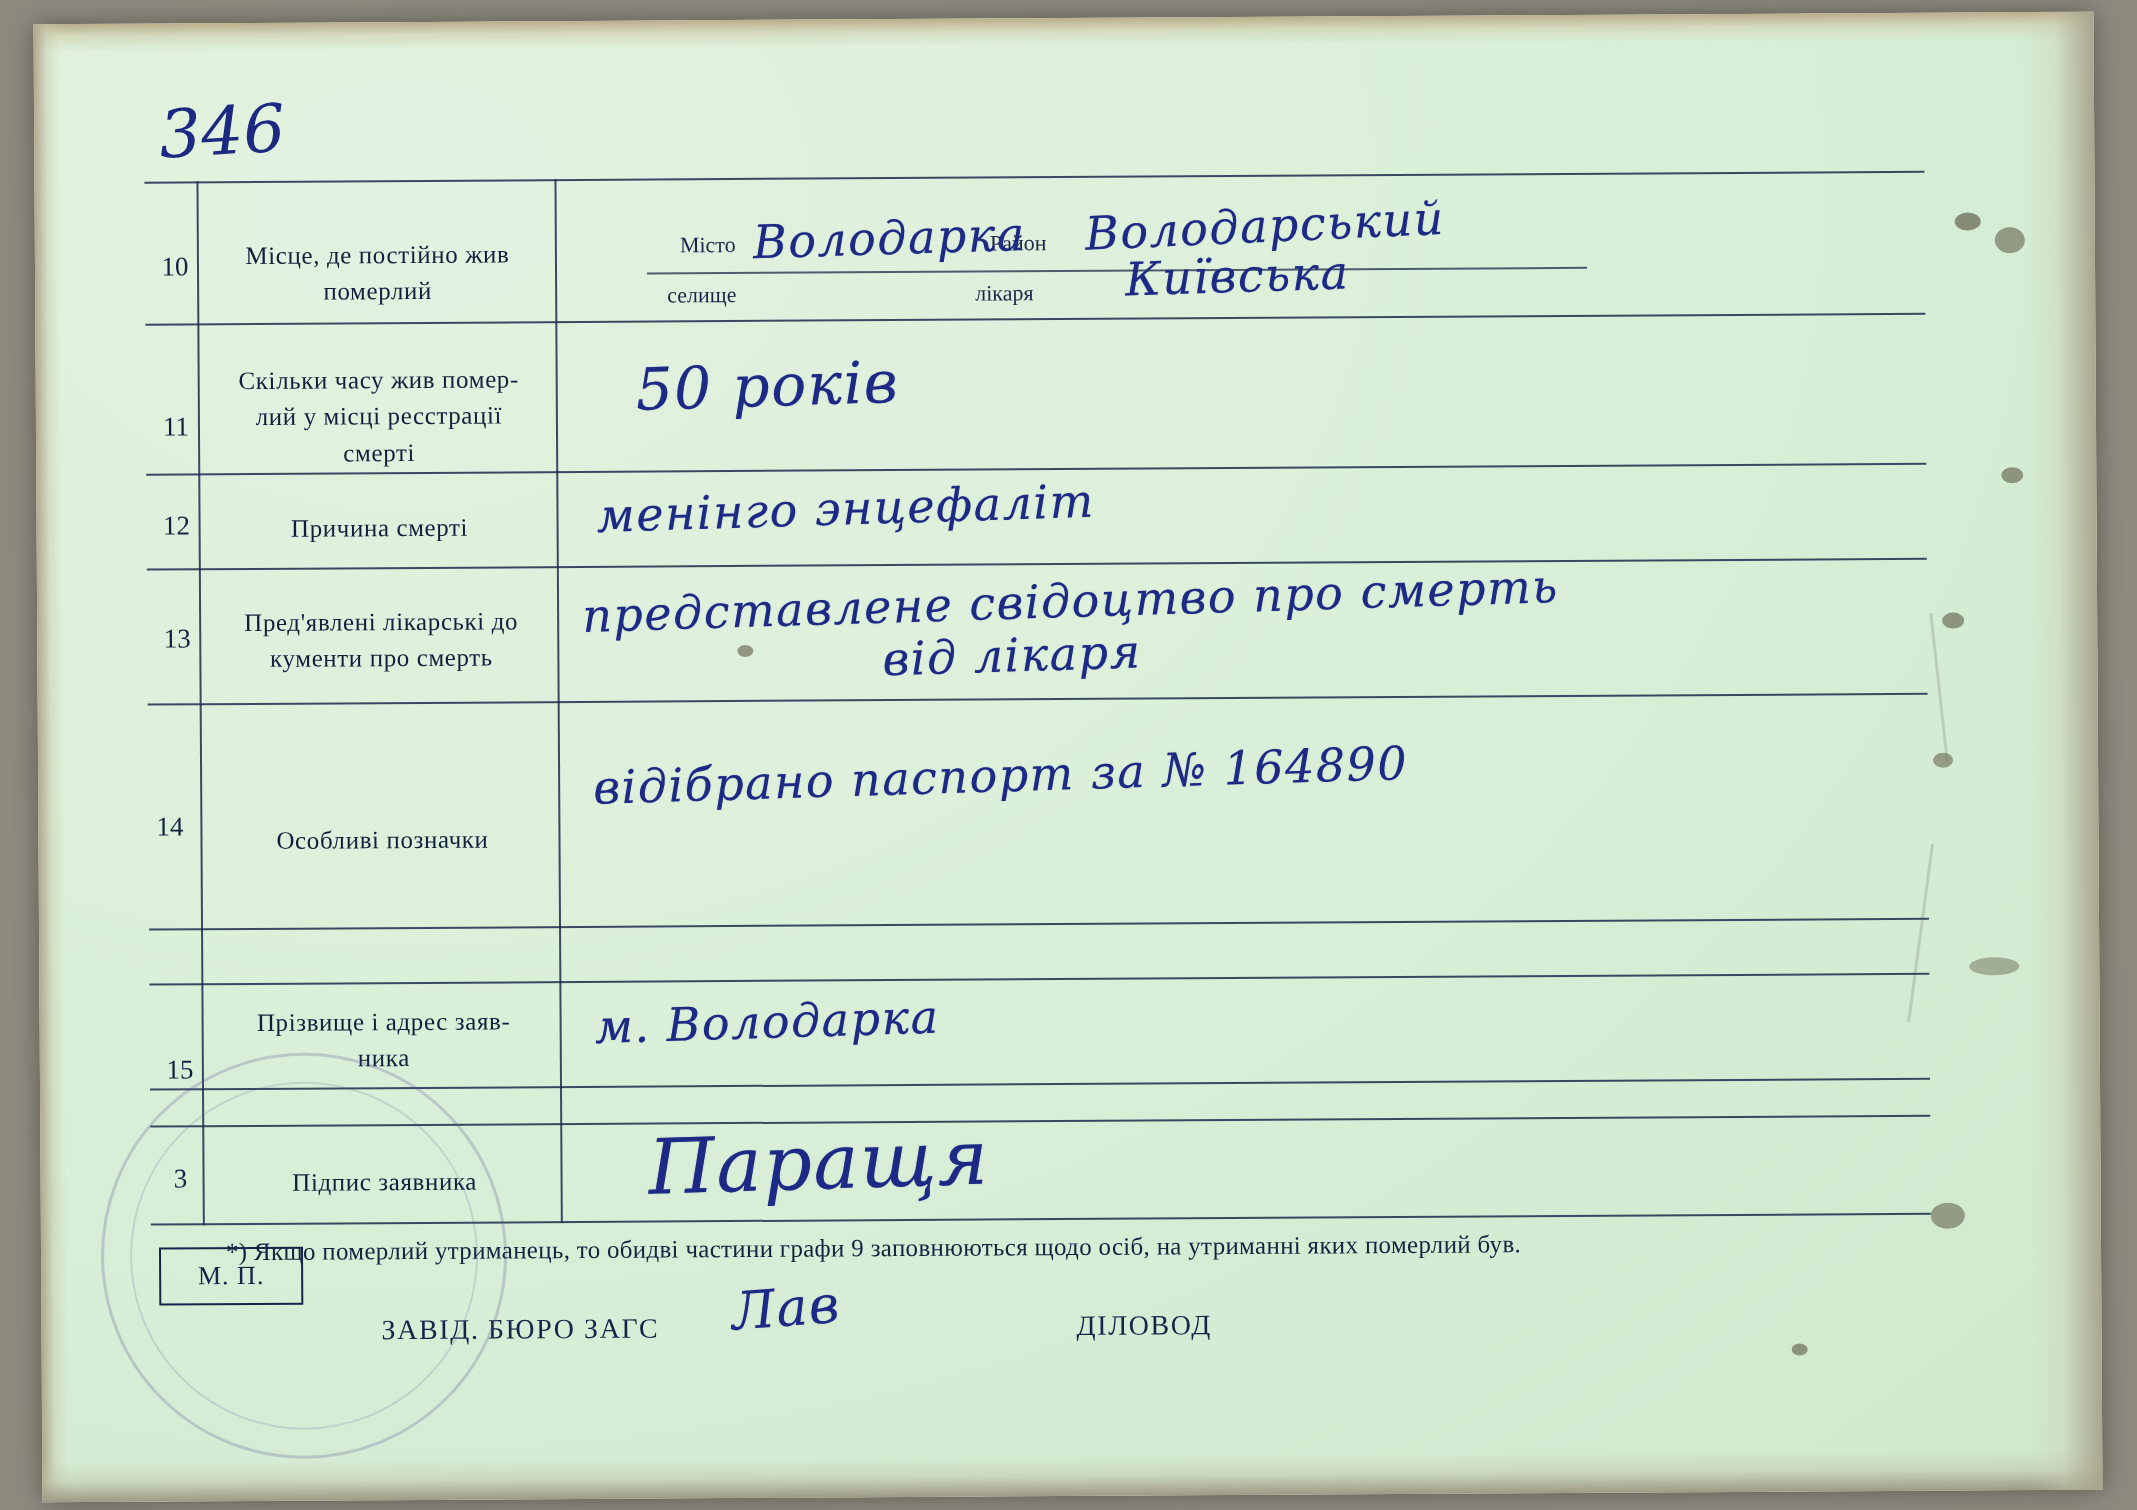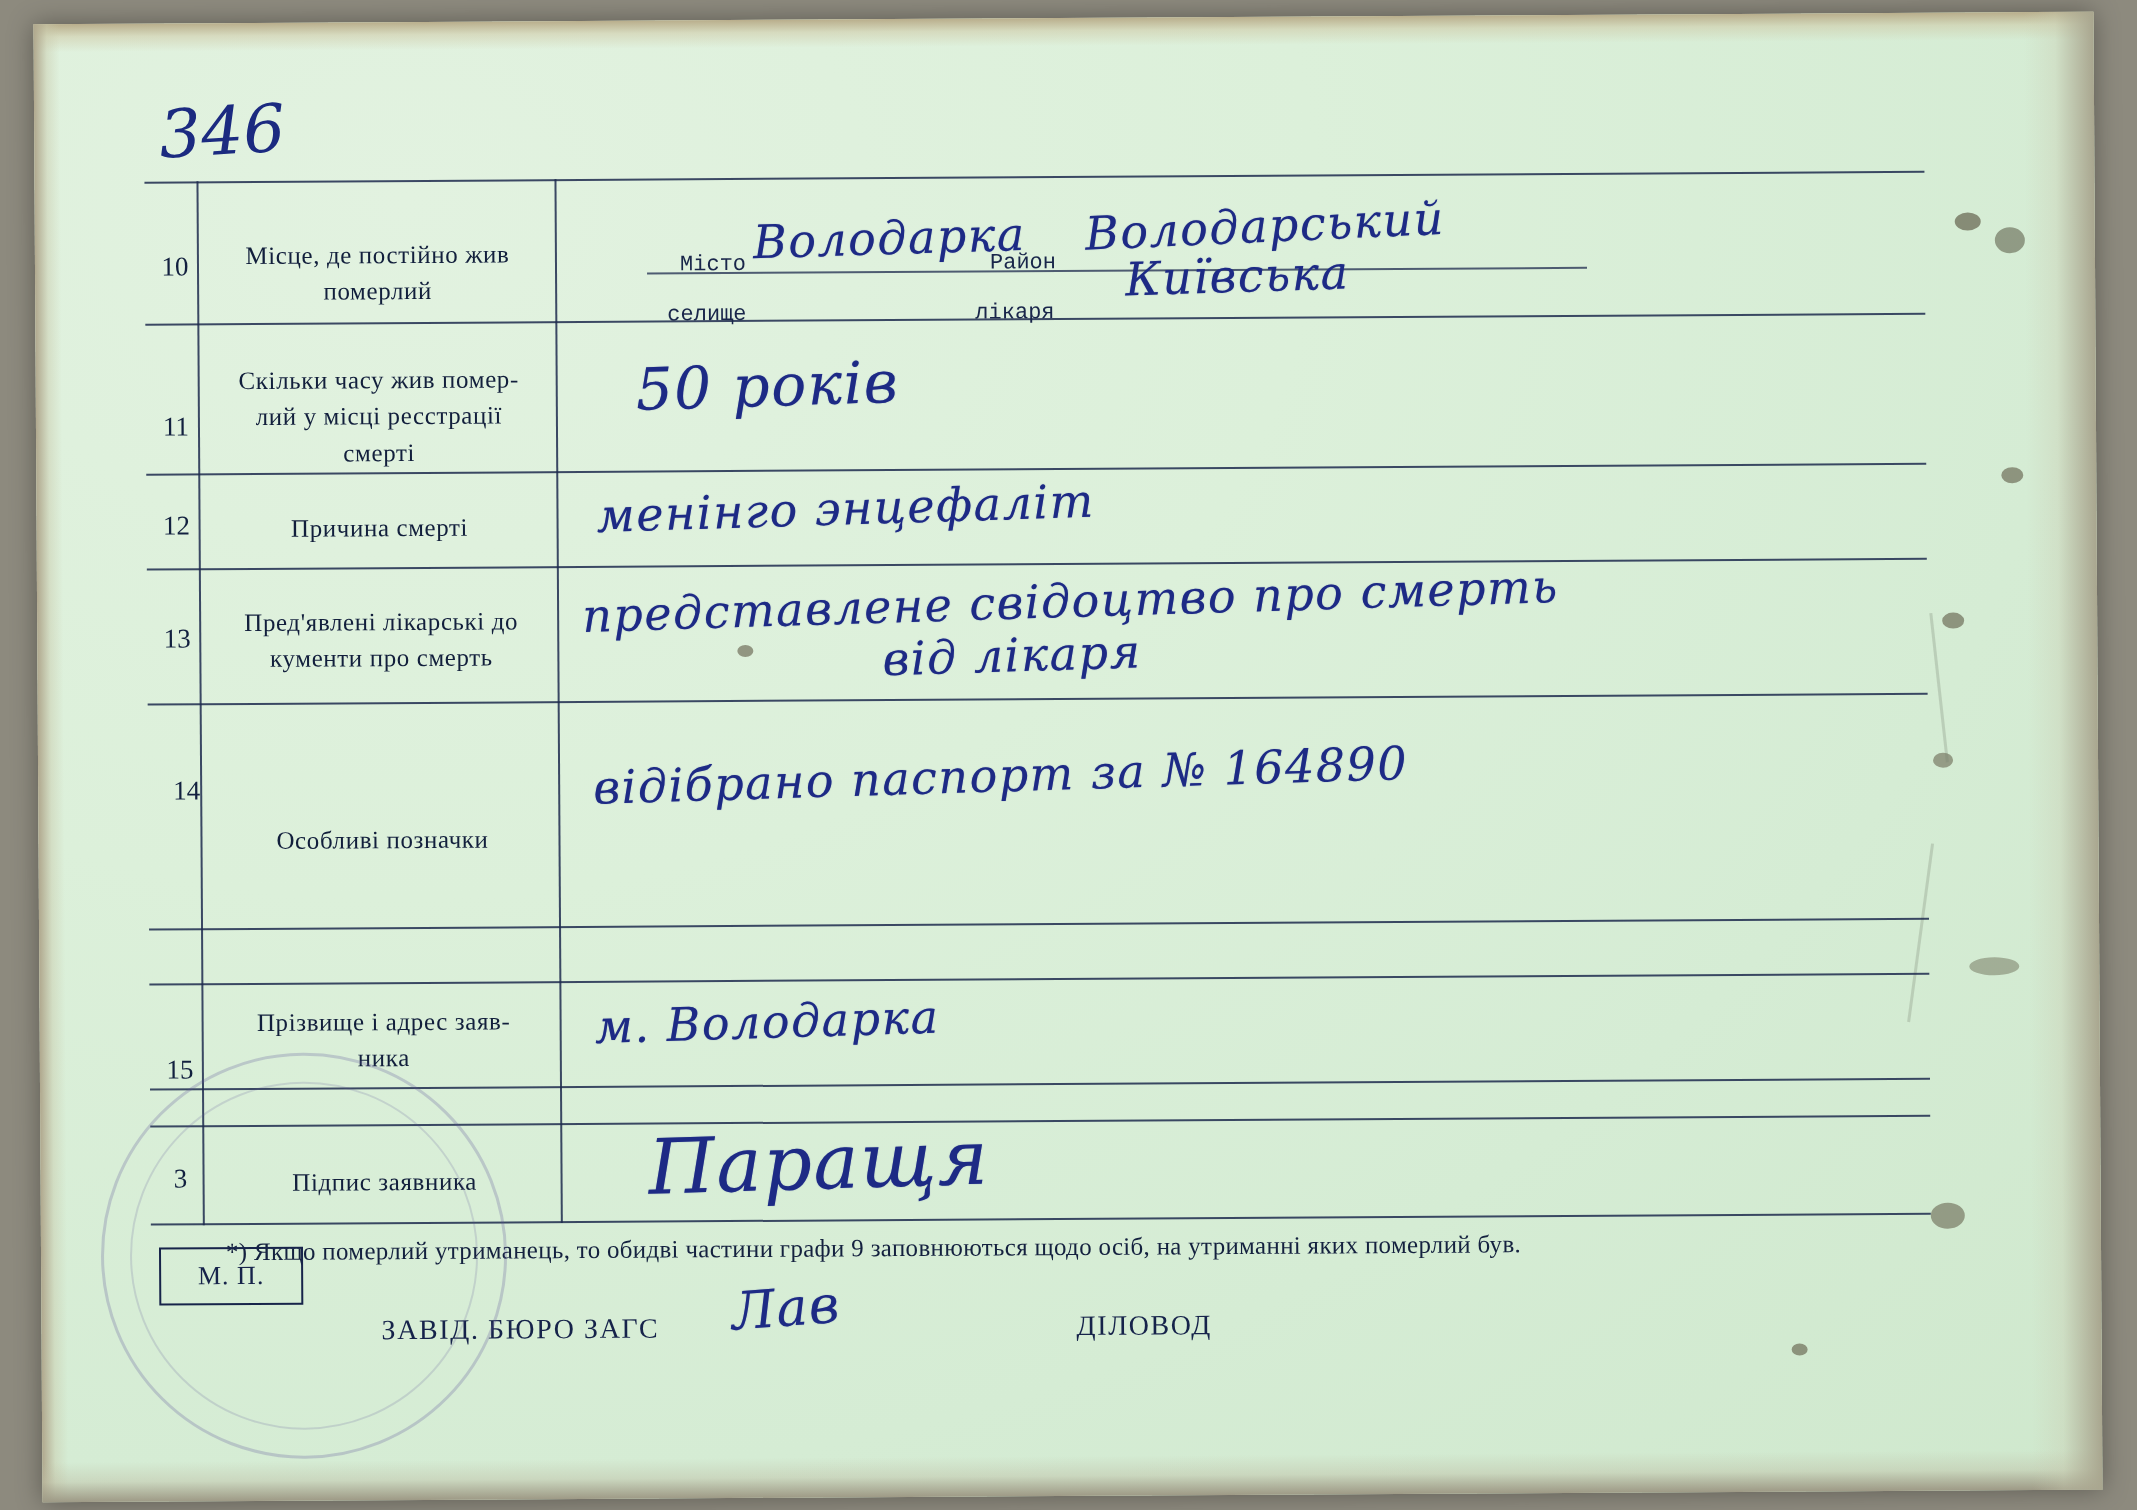--- a/index.html
+++ b/index.html
@@ -52,22 +52,21 @@
     position:absolute;
     font-size:25px;color:#121f3c;
     letter-spacing:.6px;
     text-align:center;
     line-height:1.45;
     font-family:"Liberation Serif",serif;
   }
   .sub{
     position:absolute;
     font-size:22px;color:#19264a;
-    font-family:Liberation Mono, monospace;
-    margin-top:20px;
+    font-family:Liberation Serif, serif;
   }
   .hand{
     position:absolute;
     font-family:"DejaVu Serif",serif;
     font-style:italic;
     color:#1d2a85;
     font-size:40px;
     letter-spacing:1.5px;
     transform:rotate(-1.4deg);
     white-space:nowrap;
@@ -179,21 +178,21 @@
   <div class="rownum" style="left:118px;top:487px;width:44px;text-align:center;">12</div>
   <div class="caption" style="left:168px;top:488px;width:350px;">Причина смерті</div>
   <div class="hand big" style="left:560px;top:462px;">менінго энцефаліт</div>
 
   <div class="rownum" style="left:118px;top:600px;width:44px;text-align:center;">13</div>
   <div class="caption" style="left:168px;top:582px;width:352px;white-space:pre-line;">Пред'явлені лікарські до
 кументи про смерть</div>
   <div class="hand big" style="left:545px;top:556px;">представлене свідоцтво про смерть</div>
   <div class="hand big" style="left:845px;top:610px;">від лікаря</div>
 
-  <div class="rownum" style="left:118px;top:752px;width:44px;text-align:right;">14</div>
+  <div class="rownum" style="left:118px;top:788px;width:44px;text-align:left;">14</div>
   <div class="caption" style="left:168px;top:800px;width:352px;">Особливі позначки</div>
   <div class="hand big" style="left:555px;top:730px;">відібрано паспорт за № 164890</div>
 
   <div class="rownum" style="left:118px;top:995px;width:44px;text-align:center;margin-top:36px;">15</div>
   <div class="caption" style="left:168px;top:982px;width:352px;white-space:pre-line;">Прізвище і адрес заяв-
 ника</div>
   <div class="hand big" style="left:555px;top:975px;">м. Володарка</div>
 
   <div class="rownum" style="left:118px;top:1140px;width:44px;text-align:center;">3</div>
   <div class="caption" style="left:168px;top:1142px;width:352px;">Підпис заявника</div>

